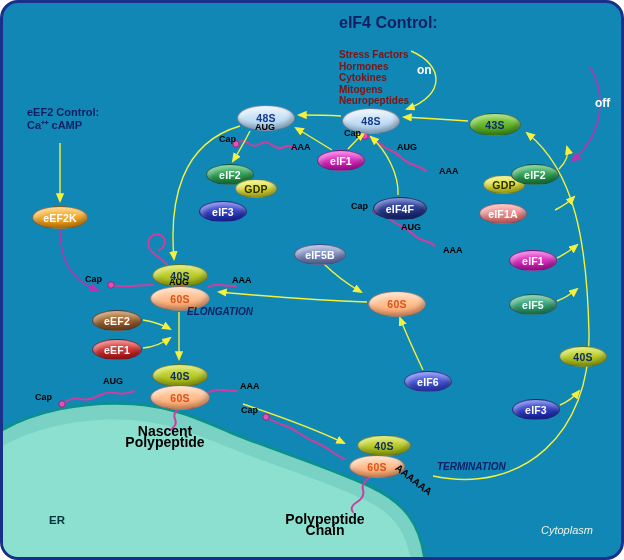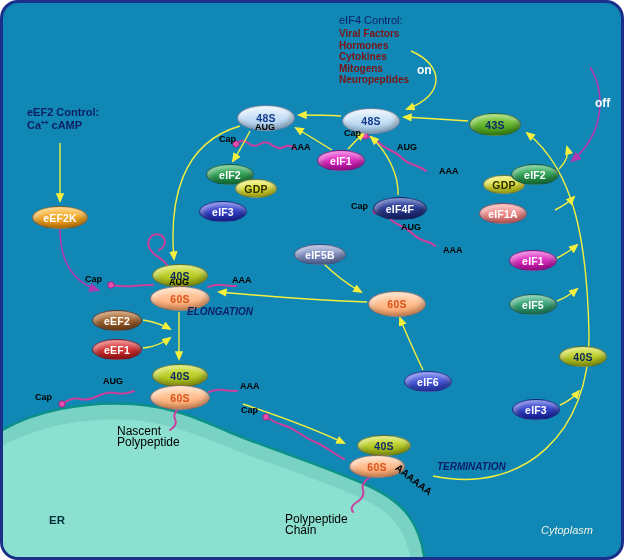--- a/index.html
+++ b/index.html
@@ -23,24 +23,24 @@
   .c-slate{background:linear-gradient(#9cabd6,#6273ab);color:#fff;}
   .c-peach{background:linear-gradient(#ffd9b8,#ffa468);color:#d9531a;}
   .c-yellowgreen{background:linear-gradient(#d5e64a,#9fb30a);color:#0d2a66;}
   .c-blueviolet{background:linear-gradient(#6472ee,#2b3ac0);color:#fff;}
   .c-orange{background:linear-gradient(#ffc554,#e38d05);color:#fff;}
   .c-brown{background:linear-gradient(#bd8046,#824a1c);color:#fff;}
   .c-red{background:linear-gradient(#ea5b5b,#b81212);color:#fff;}
   .lbl{position:absolute;z-index:3;font-weight:bold;font-size:9px;color:#000;white-space:nowrap;}
   .lbl.center{text-align:center;}
   .proc{position:absolute;z-index:3;font-style:italic;font-weight:bold;font-size:10px;color:#0c2066;white-space:nowrap;}
-  .two-line{white-space:pre-line;text-align:left;line-height:11px;font-weight:normal;font-size:12px;color:#000;}
+  .two-line{white-space:pre-line;text-align:center;line-height:11px;font-weight:bold;font-size:14px;color:#000;}
   .switch{position:absolute;z-index:3;font-weight:bold;font-size:12px;color:#fff;}
   .panel{position:absolute;z-index:3;}
-  .panel-title{font-weight:normal;font-size:11px;color:#0c1f63;margin-bottom:2px;}
+  .panel-title{font-weight:bold;font-size:16px;color:#0c1f63;margin-bottom:17px;}
   .panel-item{font-size:10px;line-height:11.5px;color:#7d1414;font-weight:bold;}
   .ctrl-line{font-weight:bold;font-size:11px;color:#0c1f63;line-height:13px;}
   .logo{position:absolute;left:8px;top:6px;width:84px;height:60px;z-index:3;cursor:pointer;}
   .logo-text{position:absolute;left:0;top:24px;width:84px;text-align:center;color:#eaf6ff;
              font-weight:bold;font-size:9.5px;letter-spacing:2px;text-shadow:0 1px 2px rgba(0,40,80,.6);}
   .rotA{transform:rotate(38deg);transform-origin:0 0;}
   .region-label-er{position:absolute;z-index:3;font-weight:bold;font-size:11.5px;color:#00323a;}
   .region-label-cyto{position:absolute;z-index:3;font-style:italic;font-size:11px;color:#f2f2e6;}
 </style>
 </head>
@@ -113,21 +113,21 @@
 
     <g stroke="#b03ab0" stroke-width="1.6" fill="none">
       <path d="M 587,64 C 604,92 600,132 569,158" marker-end="url(#arrP)"></path>
       <path d="M 57,226 C 57,258 70,279 95,287" marker-end="url(#arrP)"></path>
     </g>
   </svg>
 
 
   <div class="panel" style="left:336px;top:11px;">
     <div class="panel-title">eIF4 Control:</div>
-    <div class="panel-item">Viral Factors</div>
+    <div class="panel-item">Stress Factors</div>
     <div class="panel-item">Hormones</div>
     <div class="panel-item">Cytokines</div>
     <div class="panel-item">Mitogens</div>
     <div class="panel-item">Neuropeptides</div>
   </div>
 
 
   <div class="panel" style="left:24px;top:103px;">
     <div class="ctrl-line">eEF2 Control:</div>
     <div class="ctrl-line">Ca⁺⁺ cAMP</div>

